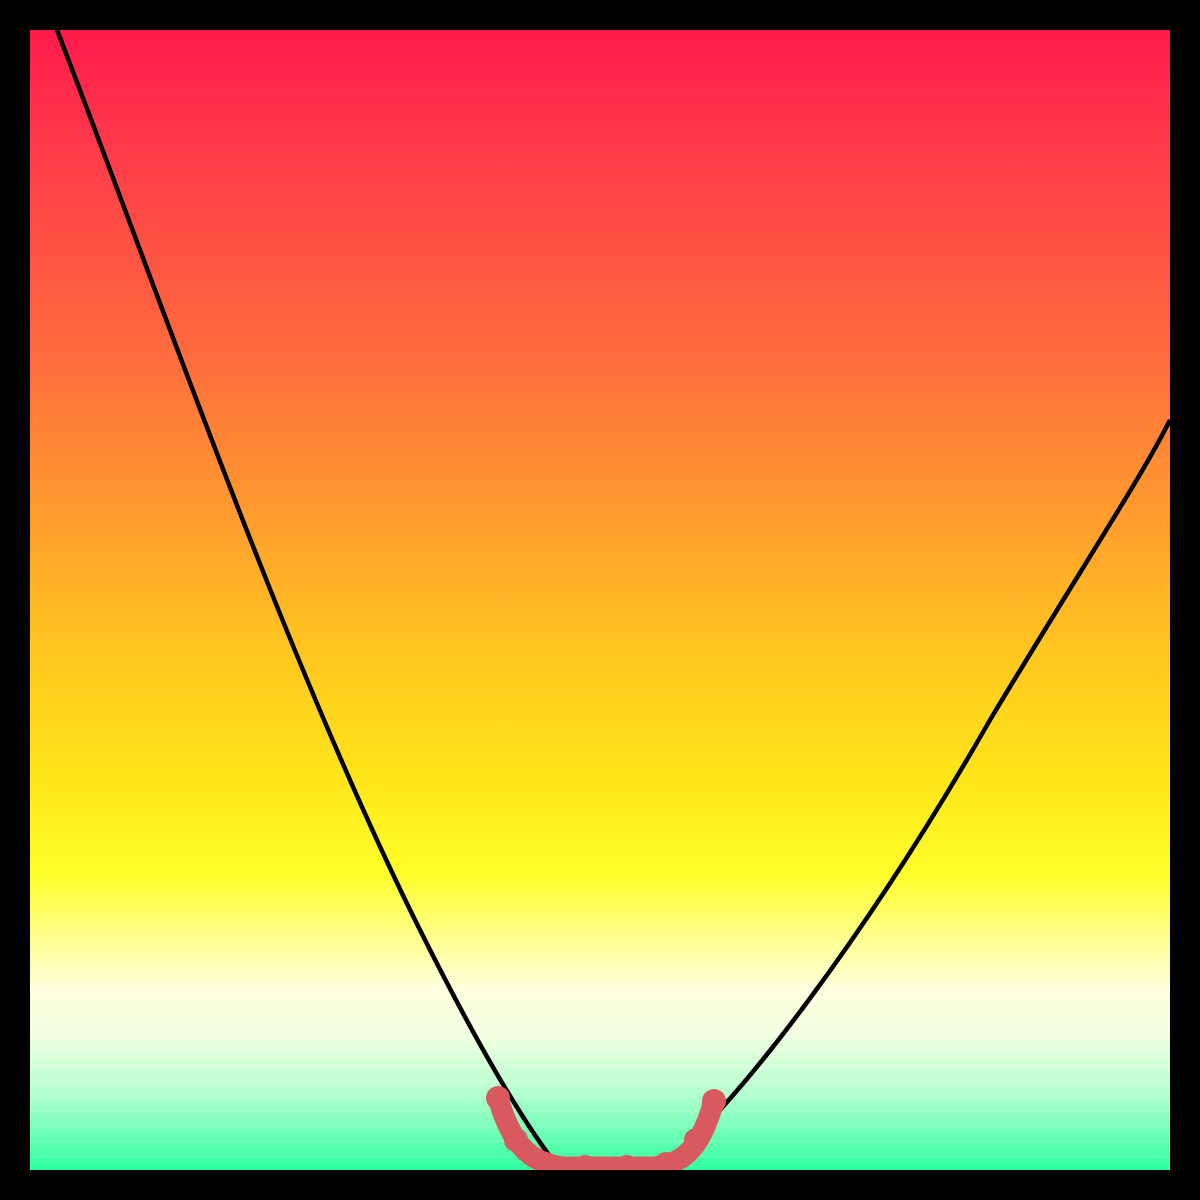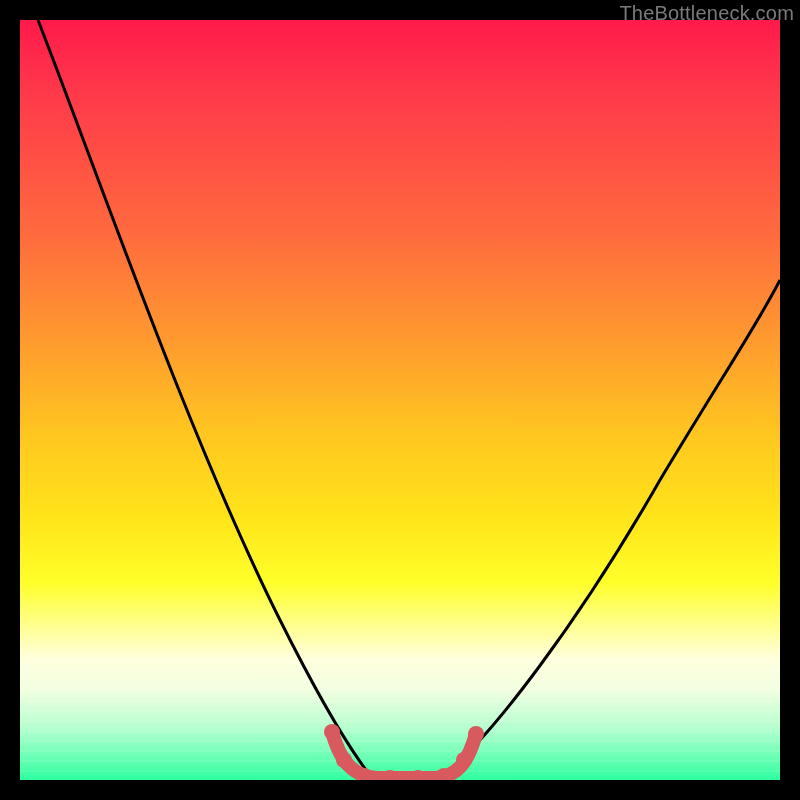--- a/index.html
+++ b/index.html
@@ -76,21 +76,20 @@
     font-size: 20px;
     letter-spacing: 0.2px;
     user-select: none;
   }
 </style>
 </head>
 <body>
 
 <div class="frame">
 
-  <div class="watermark">TheBottleneck.com</div>
 
   <div class="plot-area">
     <div class="gradient-bg"></div>
     <div class="band-lines"></div>
 
     <svg class="curves" viewBox="0 0 760 760" preserveAspectRatio="none">
 
       <path d="M 18 0
                C 80 160, 170 420, 260 600
                C 300 680, 330 730, 352 758" fill="none" stroke-width="3" stroke="#000000"></path>

